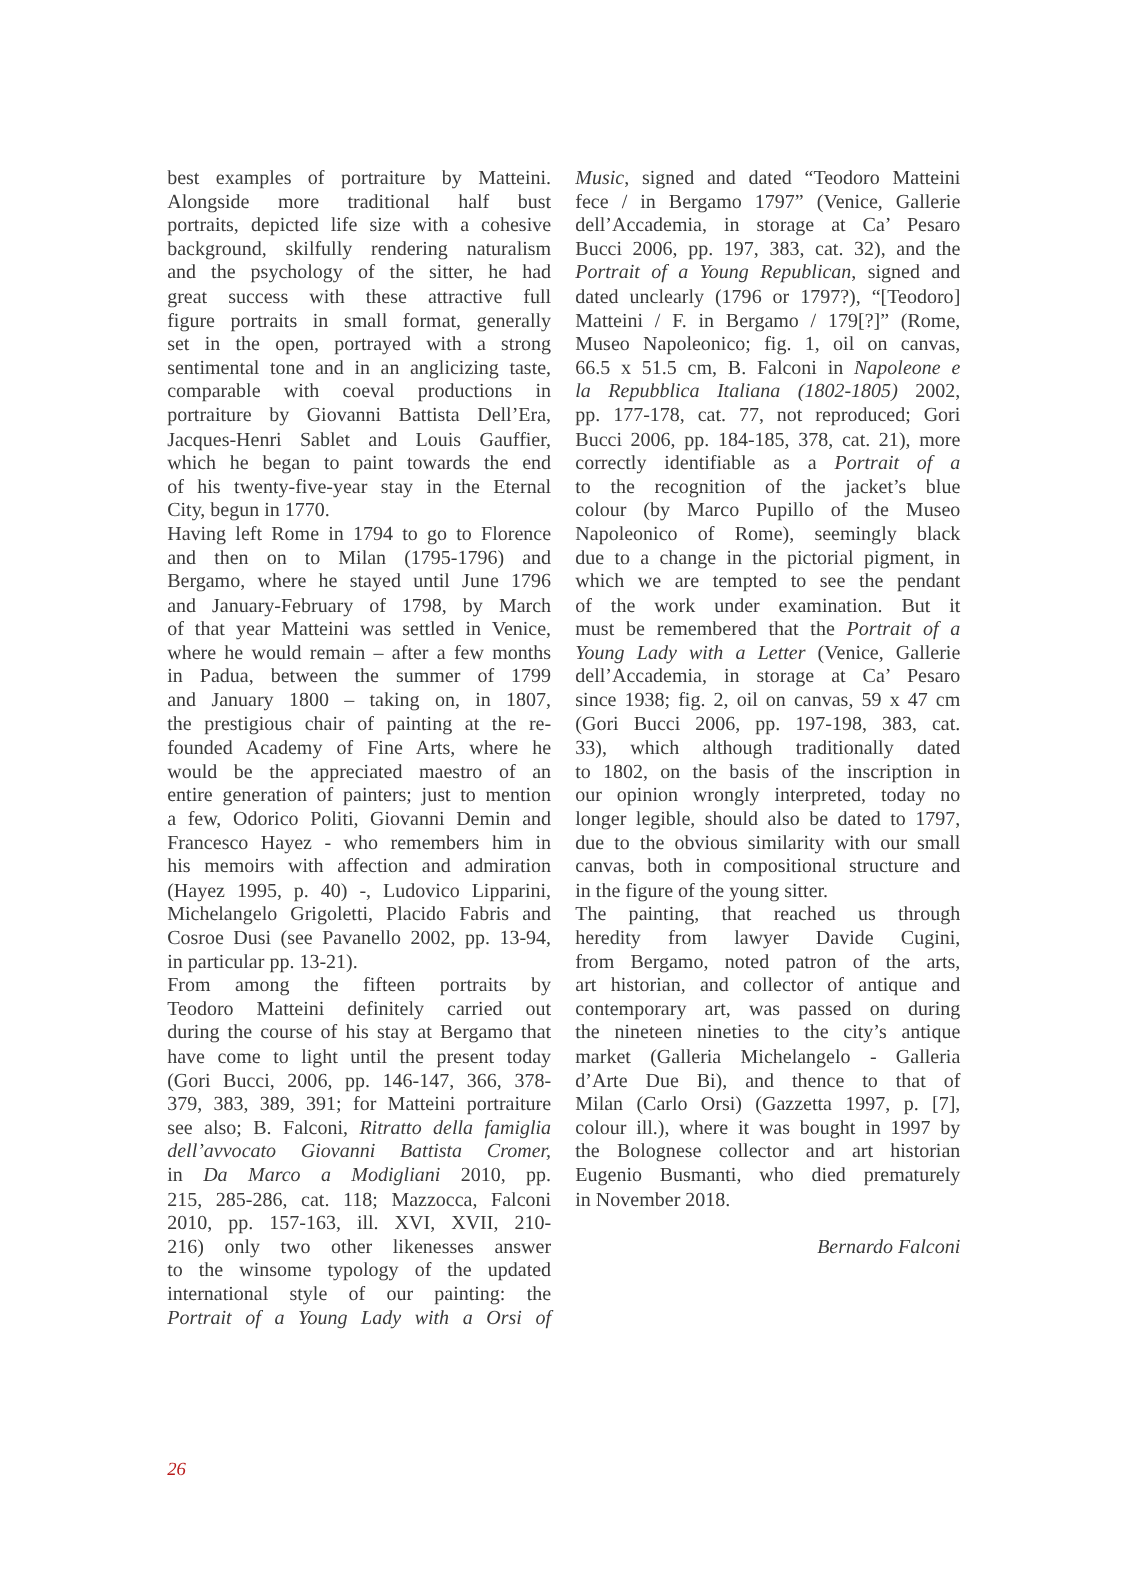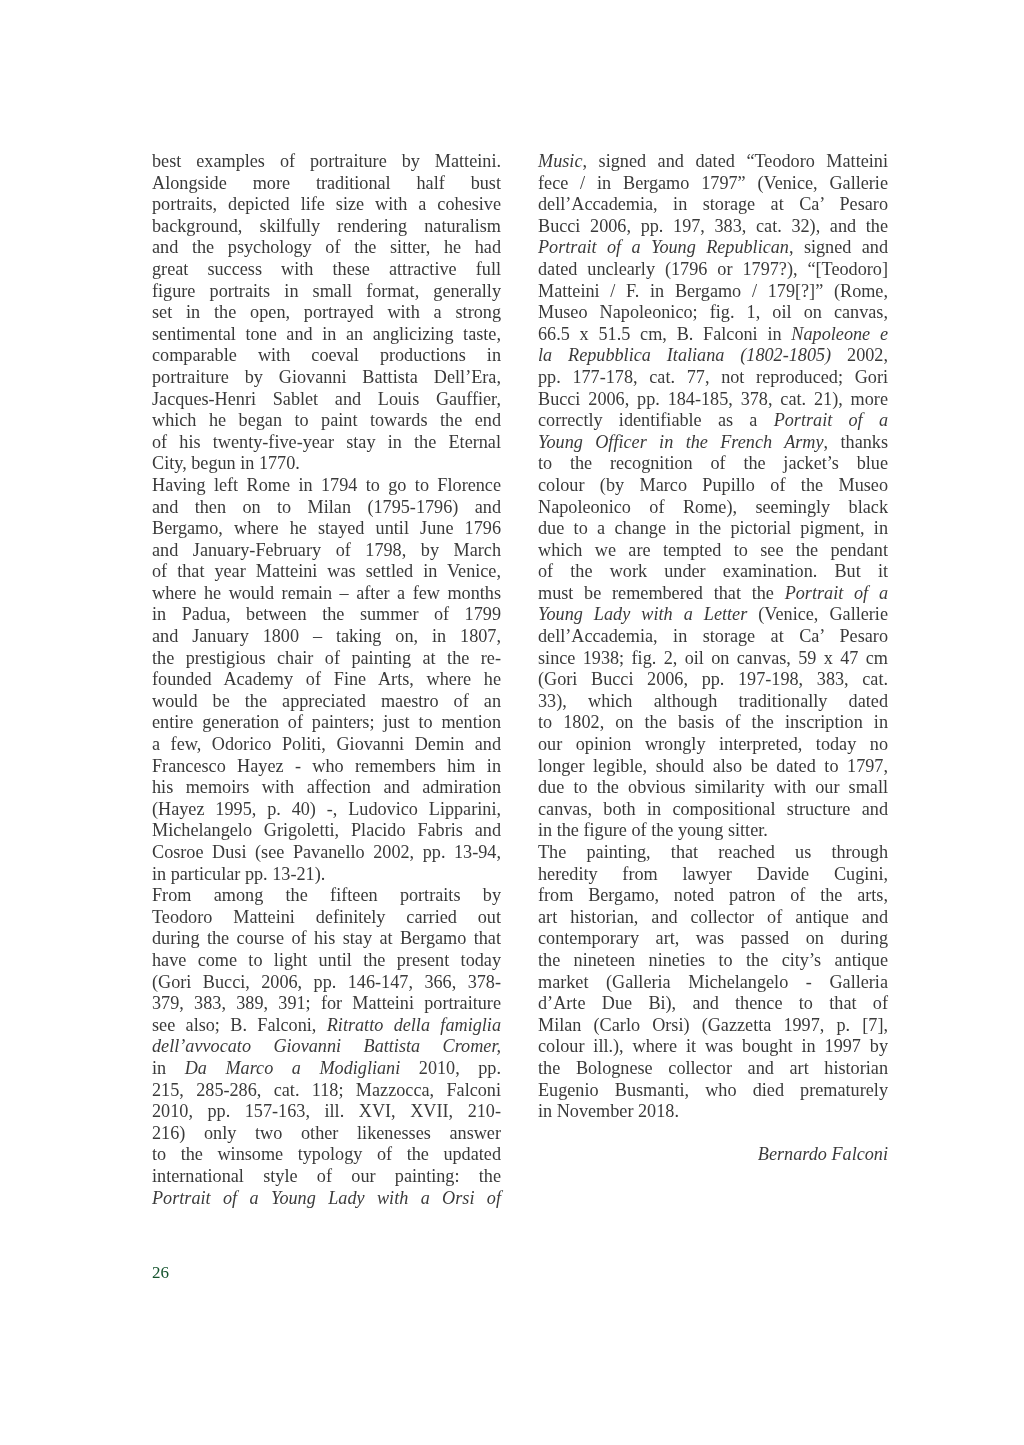--- a/index.html
+++ b/index.html
@@ -12,37 +12,37 @@
     position: absolute;
     top: 151px;
     font-family: "Liberation Serif", "DejaVu Serif", serif;
     font-size: 18.2px;
     line-height: 21.6px;
     color: #3a3a3a;
     text-align: justify;
     hyphens: none;
   }
   .col.left { left: 152px; width: 349px; }
-  .col.right { left: 538px; width: 350px; }
+  .col.right { left: 523px; width: 350px; }
   .line {
     display: block;
     height: 21.6px;
     white-space: nowrap;
     text-align: justify;
     text-align-last: justify;
     overflow: visible;
   }
   .line.last { text-align-last: left; }
   .line.sig { text-align-last: right; text-align: center; }
   .line.blank { height: 21.6px; }
   i { font-style: italic; }
   .pagenum {
-    position: absolute; left: 152px; top: 1263px;
+    position: absolute; left: 152px; top: 1326px;
     font-family: "Liberation Serif", "DejaVu Serif", serif;
-    font-size: 17px; color: #14532d;
+    font-size: 17px; color: #b91c1c; font-style: italic;
   }
 </style>
 </head>
 <body>
 
 <div class="page">
   <div class="col left" id="col-left">
       <span class="line">best examples of portraiture by Matteini.</span>
       <span class="line">Alongside more traditional half bust</span>
       <span class="line">portraits, depicted life size with a cohesive</span>
@@ -100,21 +100,20 @@
       <span class="line">Bucci 2006, pp. 197, 383, cat. 32), and the</span>
       <span class="line"><i>Portrait of a Young Republican</i>, signed and</span>
       <span class="line">dated unclearly (1796 or 1797?), “[Teodoro]</span>
       <span class="line">Matteini / F. in Bergamo / 179[?]” (Rome,</span>
       <span class="line">Museo Napoleonico; fig. 1, oil on canvas,</span>
       <span class="line">66.5 x 51.5 cm, B. Falconi in <i>Napoleone e</i></span>
       <span class="line"><i>la Repubblica Italiana (1802-1805)</i> 2002,</span>
       <span class="line">pp. 177-178, cat. 77, not reproduced; Gori</span>
       <span class="line">Bucci 2006, pp. 184-185, 378, cat. 21), more</span>
       <span class="line">correctly identifiable as a <i>Portrait of a</i></span>
-      <span class="line"><i>Young Officer in the French Army</i>, thanks</span>
       <span class="line">to the recognition of the jacket’s blue</span>
       <span class="line">colour (by Marco Pupillo of the Museo</span>
       <span class="line">Napoleonico of Rome), seemingly black</span>
       <span class="line">due to a change in the pictorial pigment, in</span>
       <span class="line">which we are tempted to see the pendant</span>
       <span class="line">of the work under examination. But it</span>
       <span class="line">must be remembered that the <i>Portrait of a</i></span>
       <span class="line"><i>Young Lady with a Letter</i> (Venice, Gallerie</span>
       <span class="line">dell’Accademia, in storage at Ca’ Pesaro</span>
       <span class="line">since 1938; fig. 2, oil on canvas, 59 x 47 cm</span>

